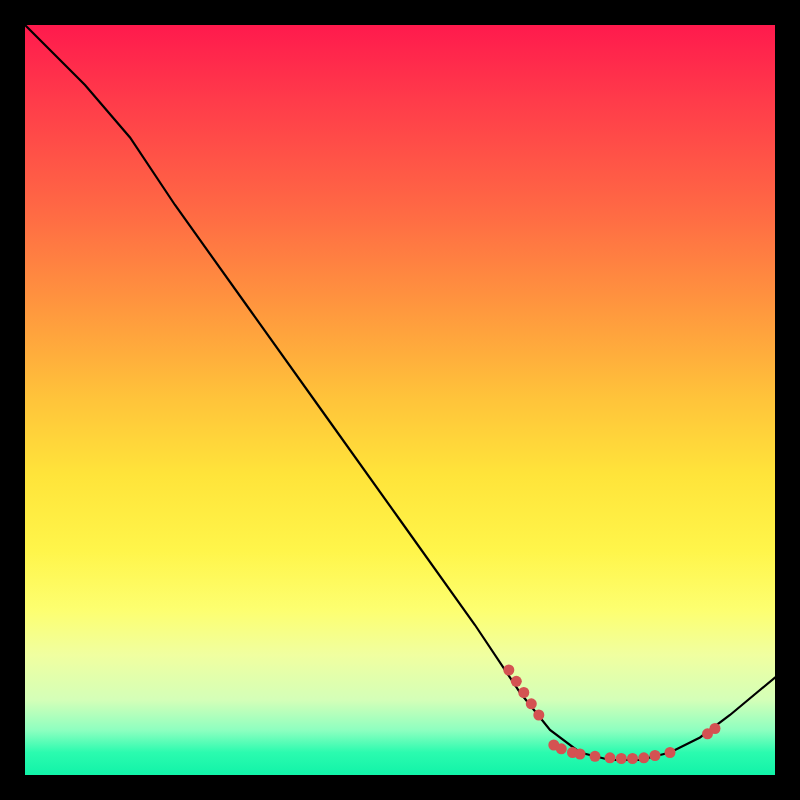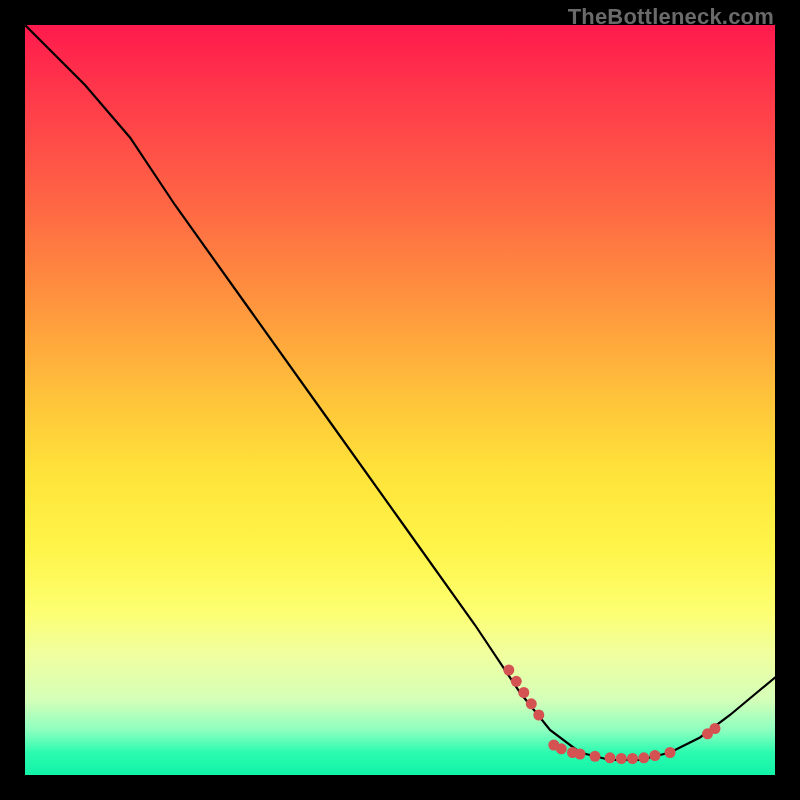--- a/index.html
+++ b/index.html
@@ -64,21 +64,20 @@
     stroke-linecap: round;
   }
   .data-dot {
     fill: #d45252; 
   }
 </style>
 </head>
 <body>
 
 <div class="canvas-wrap">
-  <div class="watermark">TheBottleneck.com</div>
   <div class="plot-area">
     <svg class="curve-layer" viewBox="0 0 750 750" preserveAspectRatio="none">
       <path id="main-curve" class="curve" d="M0.0 0.0 L60.0 60.0 L105.0 112.5 L150.0 180.0 L225.0 285.0 L300.0 390.0 L375.0 495.0 L450.0 600.0 L495.0 667.5 L525.0 705.0 L555.0 727.5 L585.0 735.0 L615.0 735.0 L645.0 727.5 L675.0 712.5 L705.0 690.0 L750.0 652.5"></path>
       <g id="dots">
           <circle cx="483.8" cy="645.0" r="5.5" class="data-dot"></circle>
           <circle cx="491.3" cy="656.3" r="5.5" class="data-dot"></circle>
           <circle cx="498.8" cy="667.5" r="5.5" class="data-dot"></circle>
           <circle cx="506.3" cy="678.8" r="5.5" class="data-dot"></circle>
           <circle cx="513.8" cy="690.0" r="5.5" class="data-dot"></circle>
           <circle cx="528.8" cy="720.0" r="5.5" class="data-dot"></circle>

